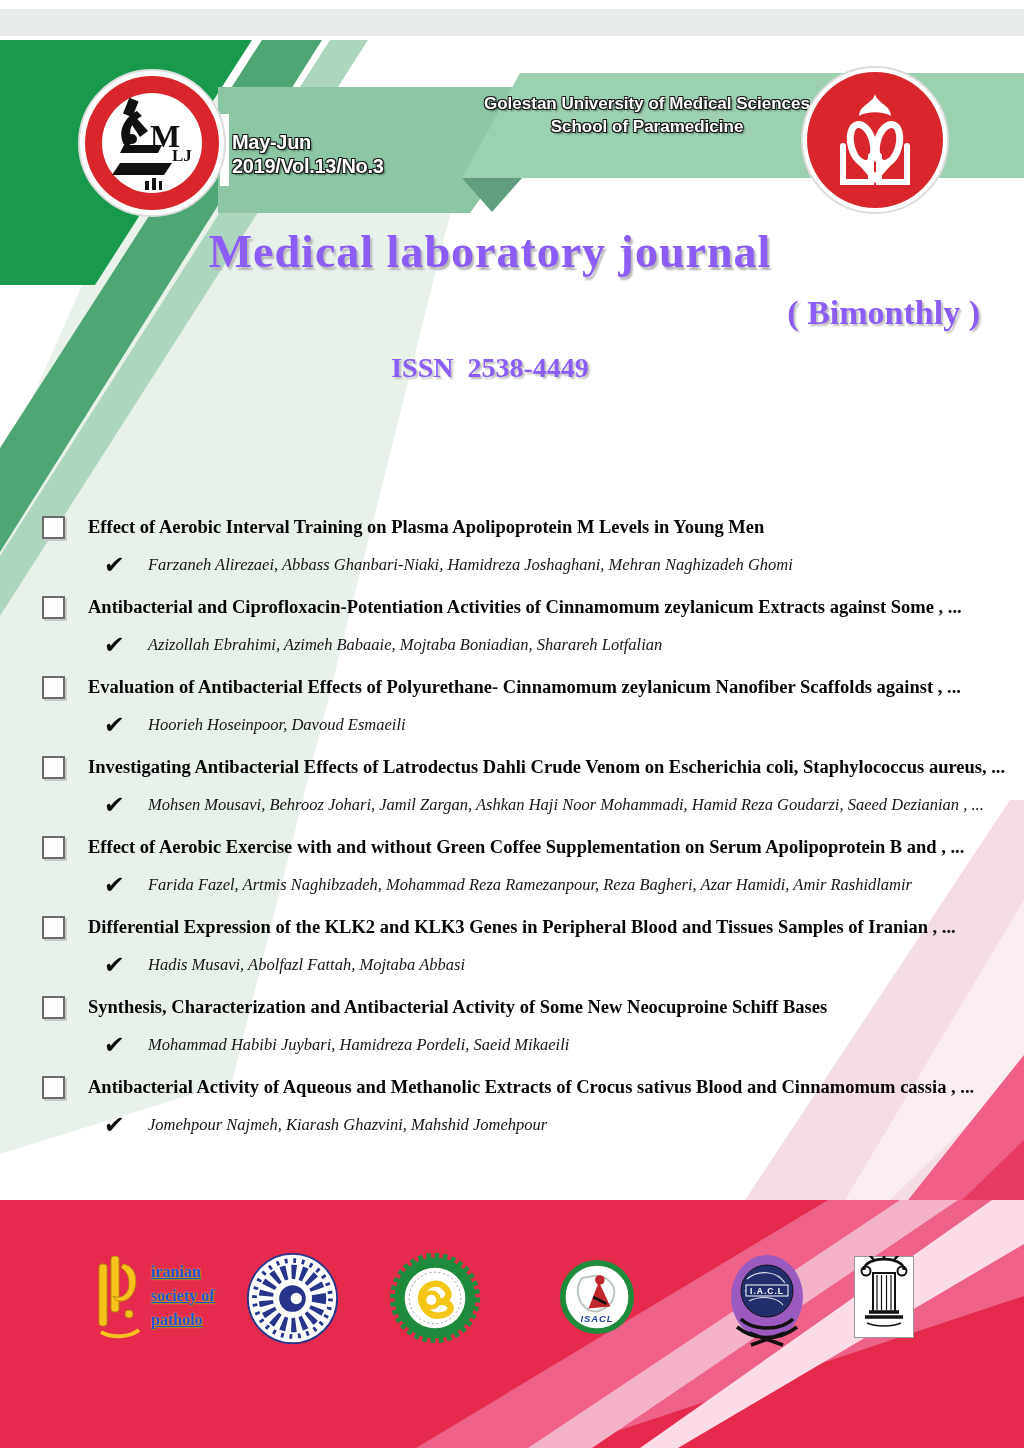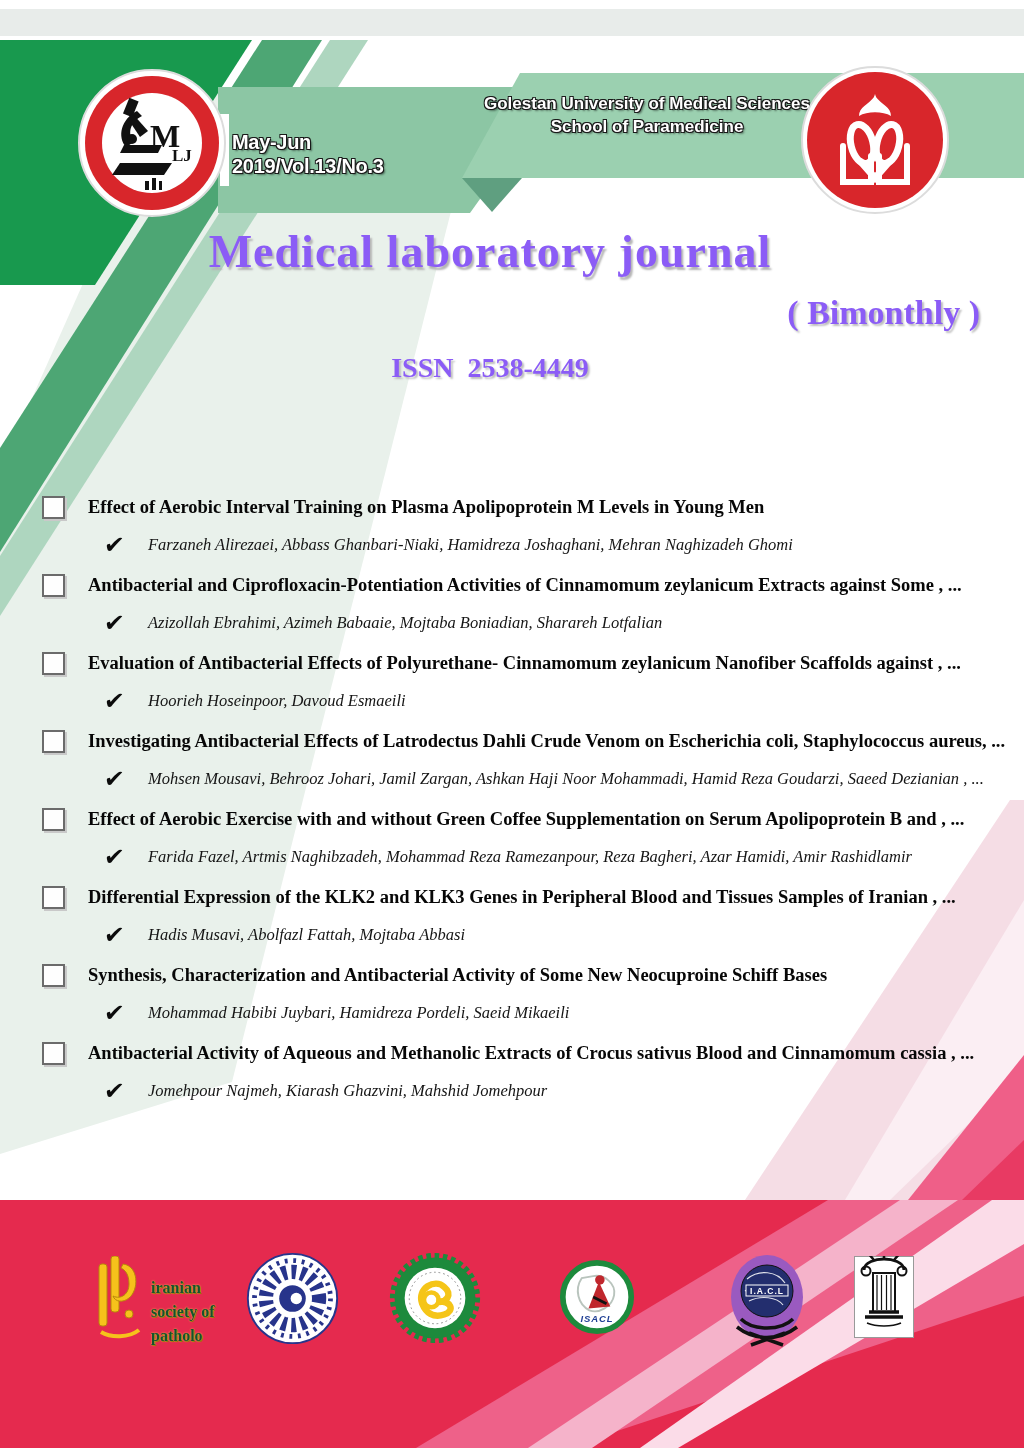--- a/index.html
+++ b/index.html
@@ -25,36 +25,36 @@
   .masthead .jtitle{font:700 46px/52px "Liberation Serif",serif;letter-spacing:1px;
     text-shadow:2px 3px 2px #b5b5b5;}
   .masthead .freq{margin-top:16px;font:700 34px/38px "Liberation Serif",serif;
     text-shadow:2px 2px 2px #bdbdbd;text-align:right;}
   .masthead .issn{margin-top:20px;font:700 28px/32px "Liberation Serif",serif;white-space:pre;
     text-shadow:2px 2px 2px #bdbdbd;}
 
   
   .articles{position:absolute;left:42px;top:496px;width:978px;}
   .article{margin-bottom:18px;}
-  .title-row{display:flex;align-items:center;height:23px;}
+  .title-row{display:flex;align-items:center;height:23px;margin-top:20px;}
   .checkbox{flex:0 0 auto;width:19px;height:19px;border:2px solid #6b6b6b;background:#fefefe;
     box-shadow:2px 2px 0 #c9c9c9;margin-top:0;}
   .article-title{margin-left:23px;font:700 18.5px/23px "Liberation Serif",serif;color:#070707;
     white-space:nowrap;}
   .author-row{display:flex;align-items:center;margin:15px 0 0 62px;height:22px;}
   .check{flex:0 0 auto;width:22px;font:900 24px/22px "DejaVu Sans",sans-serif;color:#0b0b0b;
     transform:skewX(-6deg);}
   .authors{margin-left:22px;font:italic 16.5px/22px "Liberation Serif",serif;color:#151515;
     white-space:nowrap;}
 
   
   .flogo{position:absolute;}
   .patho{left:98px;top:1256px;display:flex;align-items:flex-start;}
-  .patho-text{margin-left:9px;margin-top:20px;font:700 16px/24px "Liberation Serif",serif;
-    color:#14532d;text-shadow:0 0 2px #ffd54d,1px 1px 0 #8a6d00;}
+  .patho-text{margin-left:9px;margin-top:4px;font:700 16px/24px "Liberation Serif",serif;
+    color:#1d4ed8;text-shadow:0 0 2px #ffd54d,1px 1px 0 #8a6d00;text-decoration:underline;}
   .blue-seal{left:245px;top:1251px;}
   .green-seal{left:389px;top:1252px;}
   .isacl-seal{left:559px;top:1259px;font-style:italic;}
   .iacl-seal{left:729px;top:1253px;}
   .pillar-seal{left:854px;top:1256px;}
 </style>
 </head>
 <body>
 
 <div class="page">

